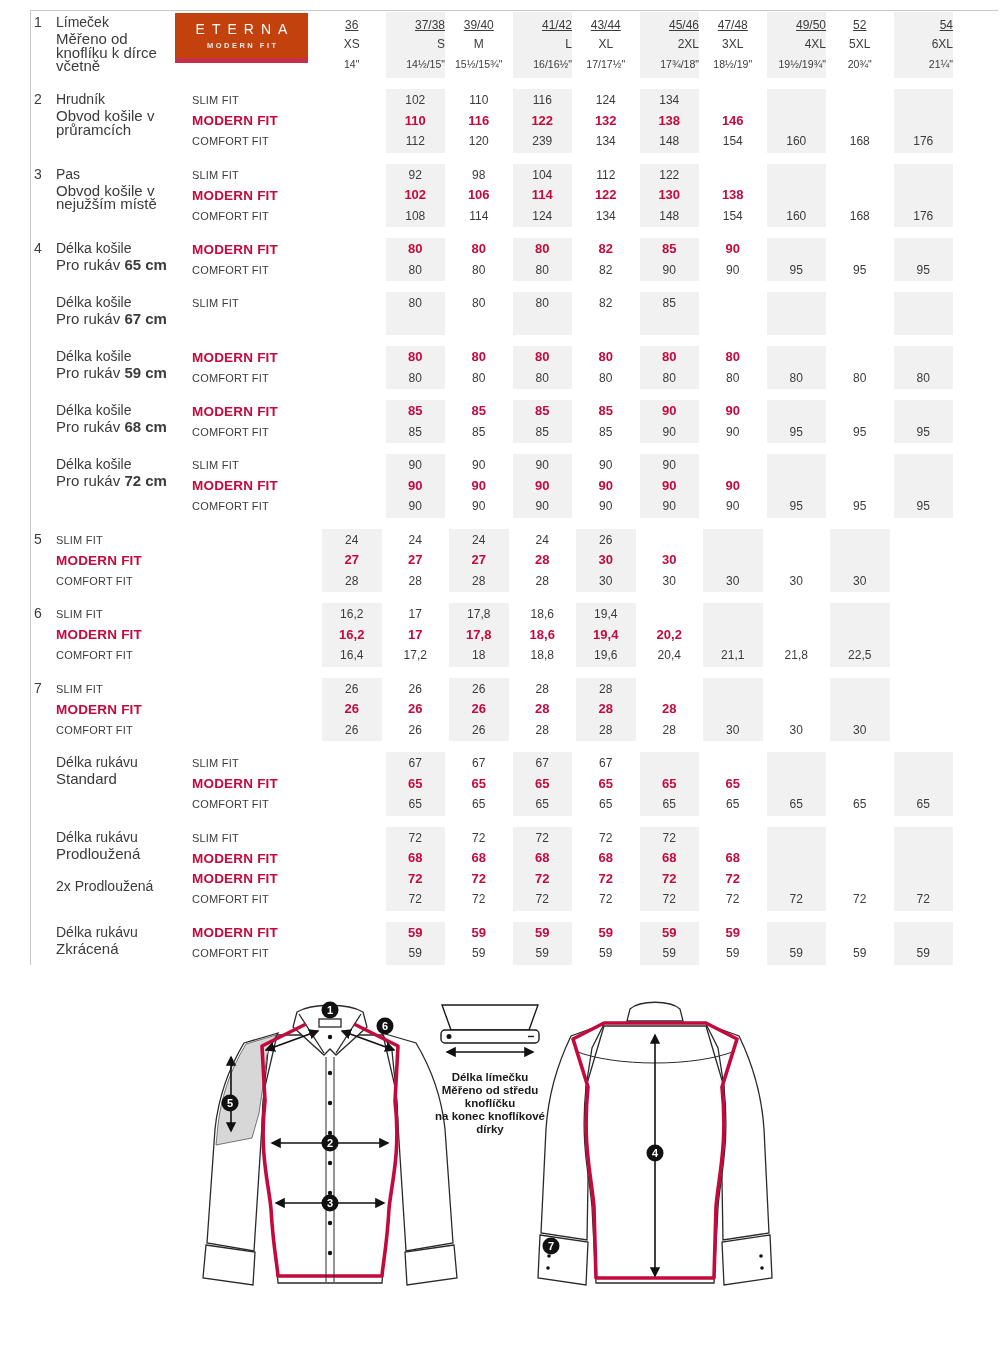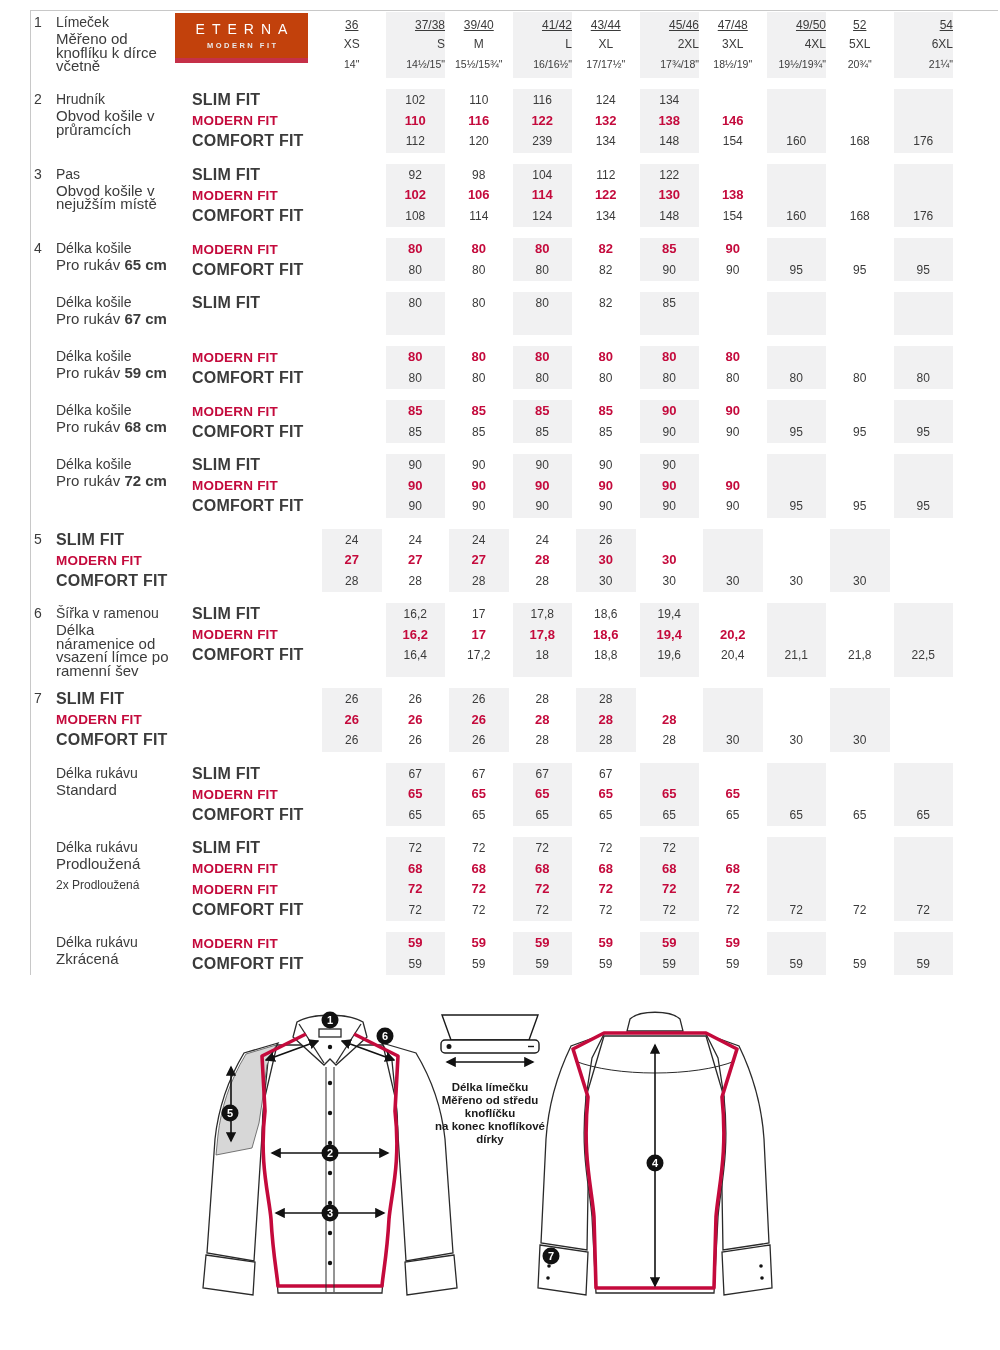--- a/index.html
+++ b/index.html
@@ -4,23 +4,23 @@
 <style>
   html,body{margin:0;padding:0;background:#fff;}
   body{width:1000px;height:1350px;font-family:"Liberation Sans",sans-serif;color:#3b3b3b;overflow:hidden;}
   .table{margin:10px 0 0 30px;width:967px;border-top:1px solid #c8c8c8;border-left:1px solid #c8c8c8;padding-top:1px;}
   .grp{display:grid;grid-template-columns:22px 136px 128px repeat(10,63.5px);padding-left:3px;margin-bottom:11px;}
   .grp.hdr{grid-template-columns:22px 119px 145px repeat(10,63.5px);}
   .numcell{font-size:14px;padding-top:2px;}
   .lblcell{padding-top:2px;padding-right:16px;}
   .lblcell .t{font-size:14px;line-height:17px;margin-bottom:1px;}
   .lblcell .d{font-size:15px;line-height:13.5px;}
-  .lblcell .d2{font-size:12px;line-height:13px;margin-top:8px;}
+  .lblcell .d2{font-size:14px;line-height:13px;margin-top:20px;}
   .fitcell{display:flex;flex-direction:column;padding-top:1px;}
-  .fitline{height:20.5px;display:flex;align-items:center;font-size:16px;letter-spacing:.2px;font-weight:bold;}
+  .fitline{height:20.5px;display:flex;align-items:center;font-size:11px;letter-spacing:.2px;}
   .fitline.modern{font-size:13.5px;font-weight:bold;color:#c40a3c;}
   .vcell{margin:0 2px;padding:1px 0;display:flex;flex-direction:column;}
   .vcell.shade{background:#f1f1f2;}
   .vline{height:20.5px;line-height:20.5px;text-align:center;font-size:12px;}
   .vline.modern{font-weight:bold;font-size:13px;color:#c40a3c;}
   
   .hsize{margin:0 2px;padding:3px 0 5px;text-align:center;}
   .hsize.shade{background:#f1f1f2;text-align:right;}
   .hsize .eu{font-size:12px;line-height:21px;text-decoration:underline;}
   .hsize .nm{font-size:12px;line-height:17px;}
@@ -546,24 +546,20 @@
           <div class="vline comfort">30</div>
         </div>
         <div class="vcell shade">
           <div class="vline slim"></div>
           <div class="vline modern"></div>
           <div class="vline comfort">30</div>
         </div>
       </div>
       <div class="grp">
         <div class="numcell">6</div>
-        <div class="lblcell">
-          <div class="t">Šířka v ramenou</div>
-          <div class="d"><span>Délka náramenice od vsazení límce po ramenní šev</span> <b></b></div>
-        </div>
         <div class="fitcell">
           <div class="fitline slim">SLIM FIT</div>
           <div class="fitline modern">MODERN FIT</div>
           <div class="fitline comfort">COMFORT FIT</div>
         </div>
         <div class="vcell">
           <div class="vline slim"></div>
           <div class="vline modern"></div>
           <div class="vline comfort"></div>
         </div>

